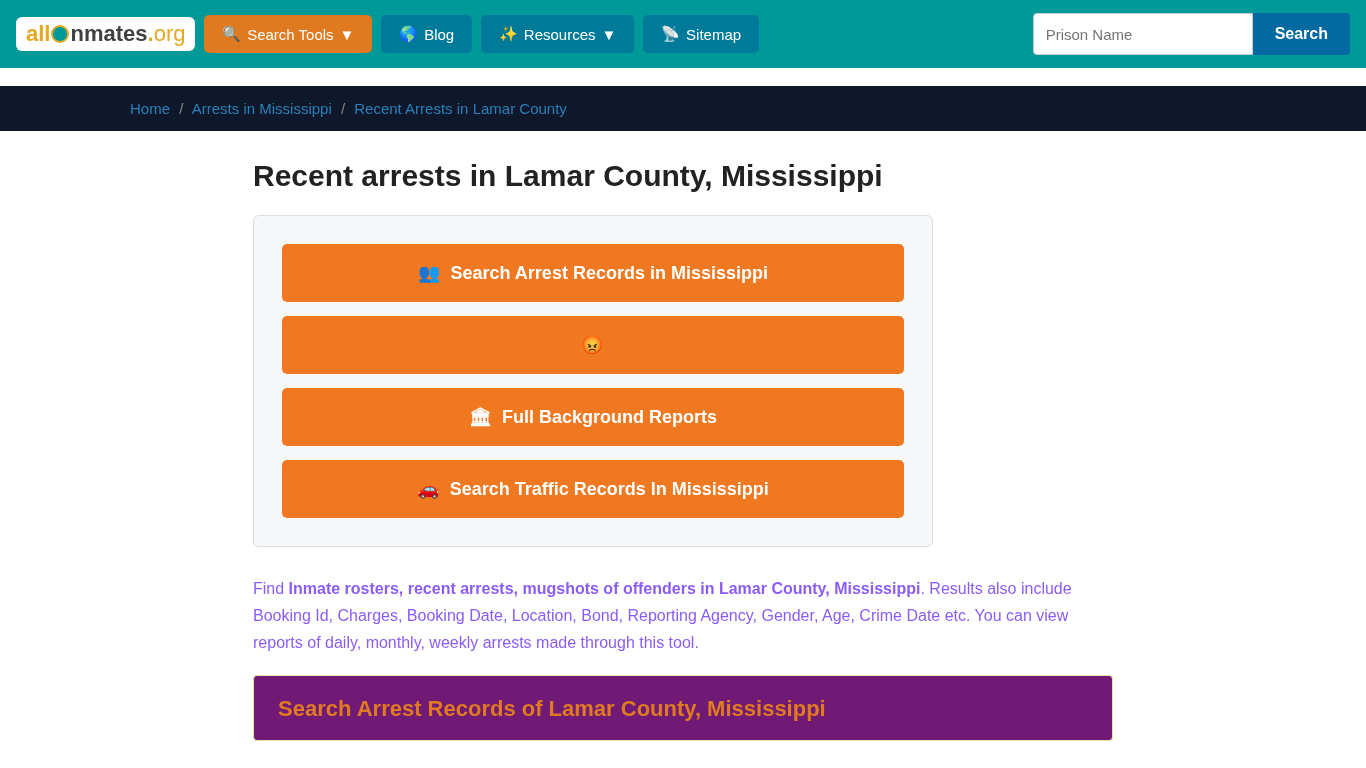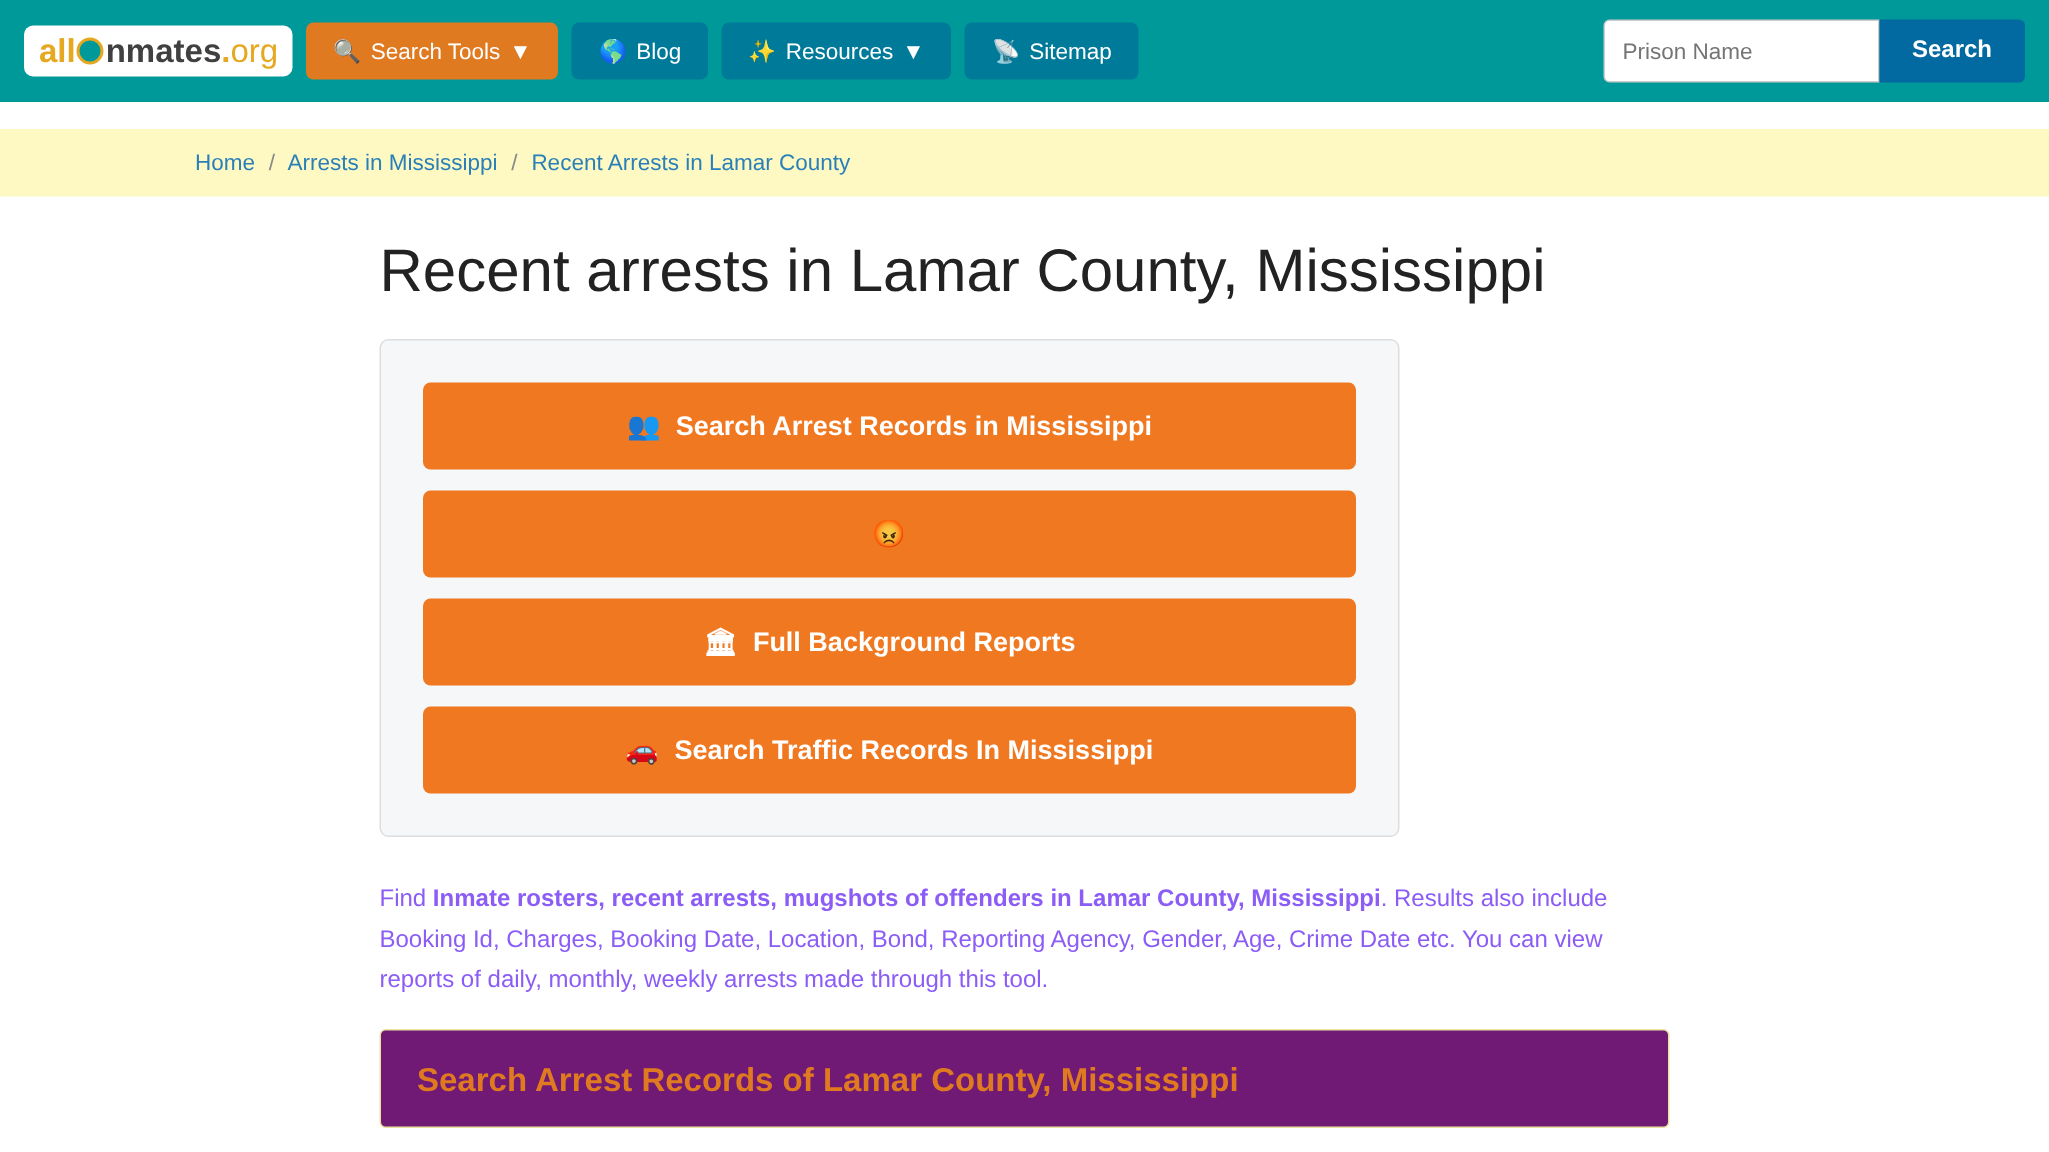--- a/index.html
+++ b/index.html
@@ -52,42 +52,42 @@
       font-weight: 500;
     }
     .nav-spacer { flex: 1; }
     .search-box {
       display: flex;
       align-items: center;
       gap: 0;
     }
     .search-input {
       height: 42px;
-      width: 184px;
+      width: 220px;
       border: 1px solid #ccc;
       border-radius: 4px 0 0 4px;
       padding: 0 12px;
       font-size: 15px;
       color: #888;
     }
     .search-btn {
       height: 42px;
       background: #0369a1;
       color: #fff;
       border: none;
       border-radius: 0 4px 4px 0;
       padding: 0 22px;
       font-size: 16px;
       font-weight: bold;
       cursor: pointer;
     }
 
     
     .breadcrumb-bar {
-      background: #fef9c3;
+      background: #0f172a;
       padding: 14px 130px;
       margin-top: 18px;
     }
     .breadcrumb {
       font-size: 15px;
       color: #2980b9;
     }
     .breadcrumb a {
       color: #2980b9;
       text-decoration: none;
@@ -95,22 +95,22 @@
     .breadcrumb .sep { color: #888; margin: 0 5px; }
     .breadcrumb .current { color: #2980b9; }
 
     
     .main {
       max-width: 900px;
       margin: 0 auto;
       padding: 28px 20px 40px 20px;
     }
     .page-title {
-      font-size: 40px;
-      font-weight: normal;
+      font-size: 30px;
+      font-weight: bold;
       color: #222;
       margin-bottom: 22px;
     }
 
     
     .card {
       background: #f5f7f8;
       border: 1px solid #ddd;
       border-radius: 6px;
       padding: 28px 28px 28px 28px;

